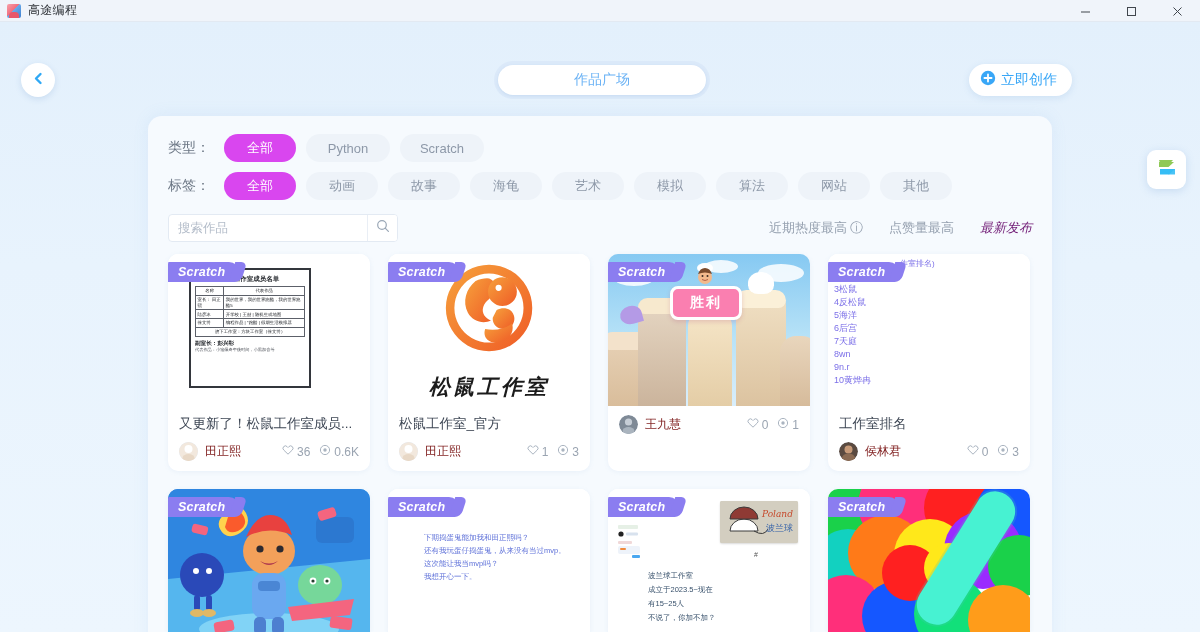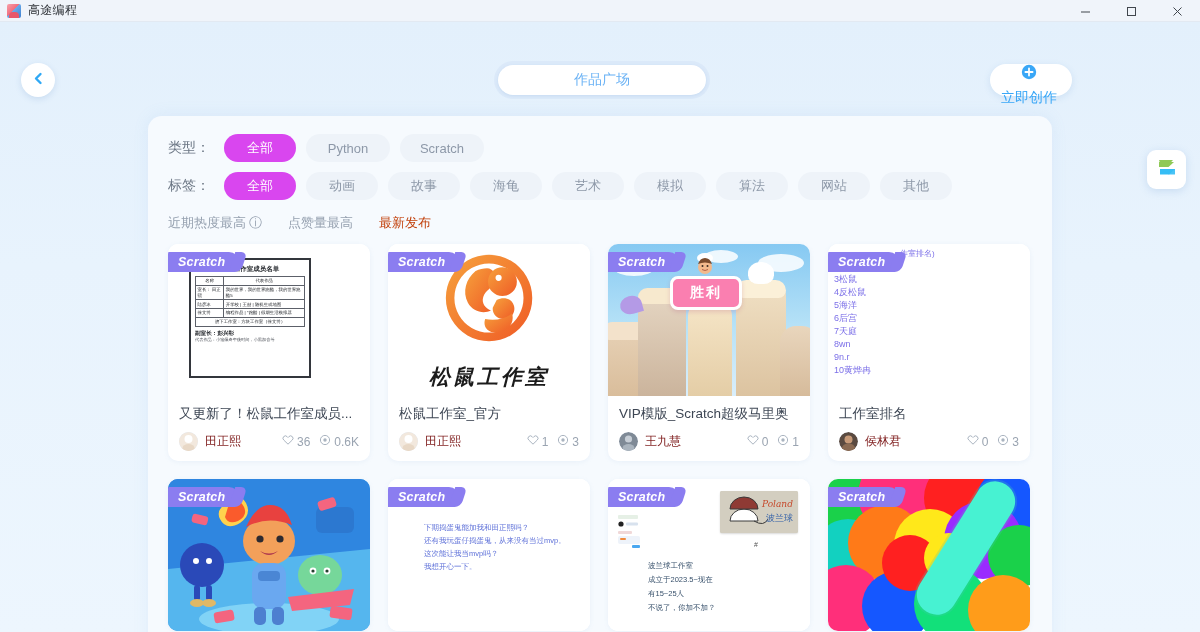--- a/index.html
+++ b/index.html
@@ -53,21 +53,21 @@
   .tab {
     flex: 1; height: 30px; border-radius: 15px; display: flex; align-items: center;
     justify-content: center; font-size: 14px; color: #a8c4e6; cursor: pointer;
     white-space: nowrap;
   }
   .tab.active { background: #fff; color: #6ab2f5; box-shadow: 0 1px 3px rgba(110,160,215,.18); }
 
   .create-btn {
     position: absolute; right: 128px; top: 42px; height: 32px; padding: 0 15px 0 11px;
     border-radius: 16px; background: #fff; display: flex; align-items: center; gap: 5px;
-    box-shadow: 0 2px 7px rgba(90,140,200,.16); cursor: pointer; flex-direction: column;
+    box-shadow: 0 2px 7px rgba(90,140,200,.16); cursor: pointer;
   }
   .create-btn .label { font-size: 14px; color: #39a7f7; }
 
   
   .side-widget {
     position: absolute; right: 14px; top: 128px; width: 39px; height: 39px;
     background: #fff; border-radius: 9px; box-shadow: 0 2px 8px rgba(90,140,200,.22);
     display: flex; align-items: center; justify-content: center; cursor: pointer;
   }
 
@@ -107,21 +107,21 @@
   .search-input::placeholder { color: #b3bcc9; }
   .search-btn {
     width: 30px; height: 100%; border-left: 1px solid #e9eef5; display: flex;
     align-items: center; justify-content: center; cursor: pointer; background: #fff;
   }
   .sorts { display: flex; align-items: center; gap: 26px; }
   .sort {
     font-size: 13px; color: #96a1b0; cursor: pointer; display: flex;
     align-items: center; gap: 3px; white-space: nowrap;
   }
-  .sort.active { color: #c2410c; }
+  .sort.active { color: #701a75; font-style: italic; }
 
   
   .grid {
     display: grid; grid-template-columns: repeat(4, 202px); gap: 18px 18px;
   }
   .card {
     width: 202px; background: #fff; border-radius: 10px; overflow: hidden;
     box-shadow: 0 1px 5px rgba(120,160,205,.10); position: relative; cursor: pointer;
   }
   .thumb { width: 202px; height: 152px; position: relative; overflow: hidden; background: #fff; }
@@ -308,20 +308,31 @@
         <div class="chip">海龟</div>
         <div class="chip">艺术</div>
         <div class="chip">模拟</div>
         <div class="chip">算法</div>
         <div class="chip">网站</div>
         <div class="chip">其他</div>
       </div>
     </div>
 
     <div class="search-row">
+      <div class="search-box">
+        <input class="search-input" type="text" placeholder="搜索作品" style="">
+        <div class="search-btn">
+          <span>
+            <svg width="14" height="14" viewBox="0 0 14 14">
+                <circle cx="6" cy="6" r="4.3" fill="none" stroke="#9aa7b6" stroke-width="1.2"></circle>
+                <line x1="9.2" y1="9.2" x2="12.4" y2="12.4" stroke="#9aa7b6" stroke-width="1.2" stroke-linecap="round"></line>
+              </svg>
+          </span>
+        </div>
+      </div>
       <div class="sorts">
         <div class="sort">
           <span>近期热度最高</span>
           <span>ⓘ</span>
         </div>
         <div class="sort">点赞量最高</div>
         <div class="sort active">最新发布</div>
       </div>
     </div>
 
@@ -463,21 +474,20 @@
               <ellipse cx="13" cy="6" rx="8" ry="5" fill="#fff"></ellipse>
               <circle cx="13" cy="15" r="7" fill="#f3b98c"></circle>
               <circle cx="10.5" cy="14" r="1" fill="#3a2a22"></circle>
                 <circle cx="15.5" cy="14" r="1" fill="#3a2a22"></circle>
               <path d="M10 17.5 q3 2 6 0" stroke="#b4634a" stroke-width="1" fill="none"></path>
               <path d="M6 12 q2 -6 7 -6 q5 0 7 6 q-7 -3 -14 0 Z" fill="#7a4a2c"></path>
             </svg>
           </div>
         </div>
         <div class="meta">
-          <div class="card-title">VIP模版_Scratch超级马里奥</div>
           <div class="row2">
             <div class="avatar">
               <svg width="19" height="19" viewBox="0 0 19 19">
                   <circle cx="9.5" cy="9.5" r="9.5" fill="#7f8a96"></circle>
                   <circle cx="9.5" cy="7" r="3.6" fill="#c7ced6"></circle>
                   <ellipse cx="9.5" cy="16" rx="6" ry="4" fill="#aab4be"></ellipse>
                 </svg>
             </div>
             <div class="author">王九慧</div>
             <div class="stats">

